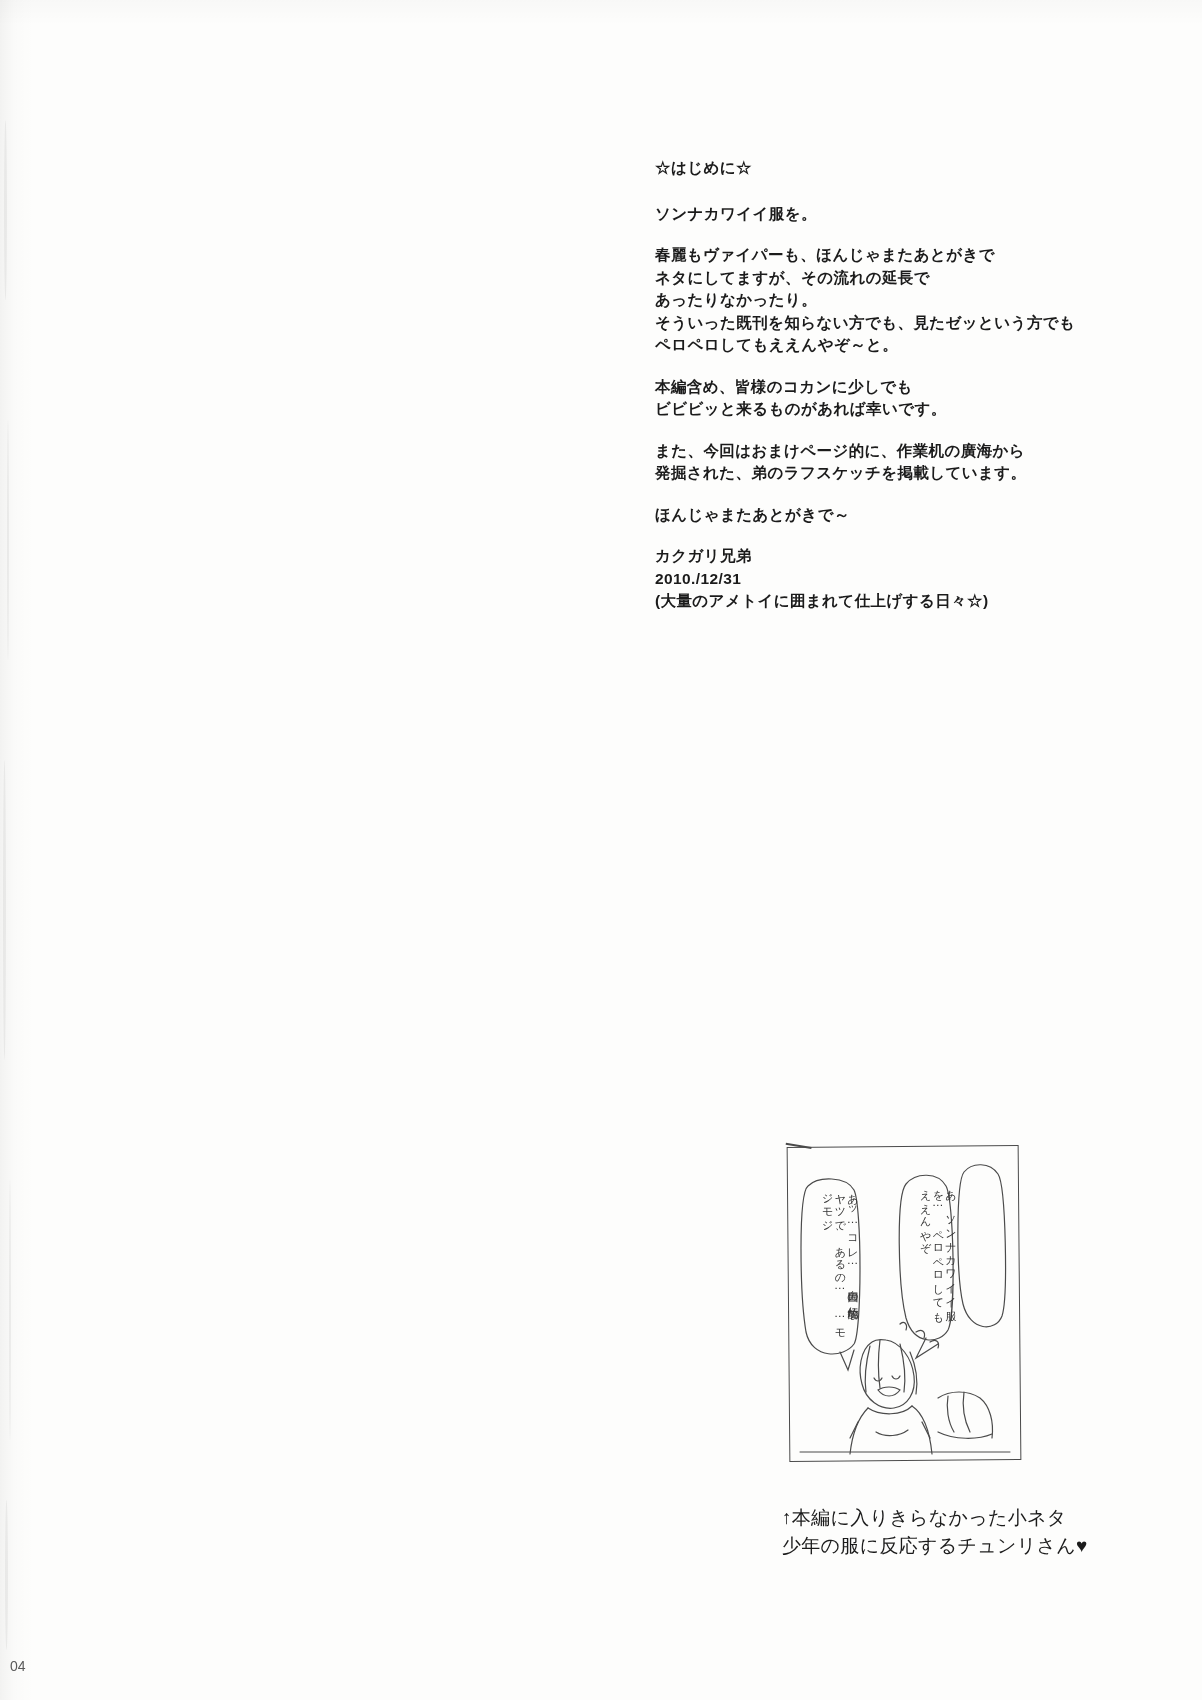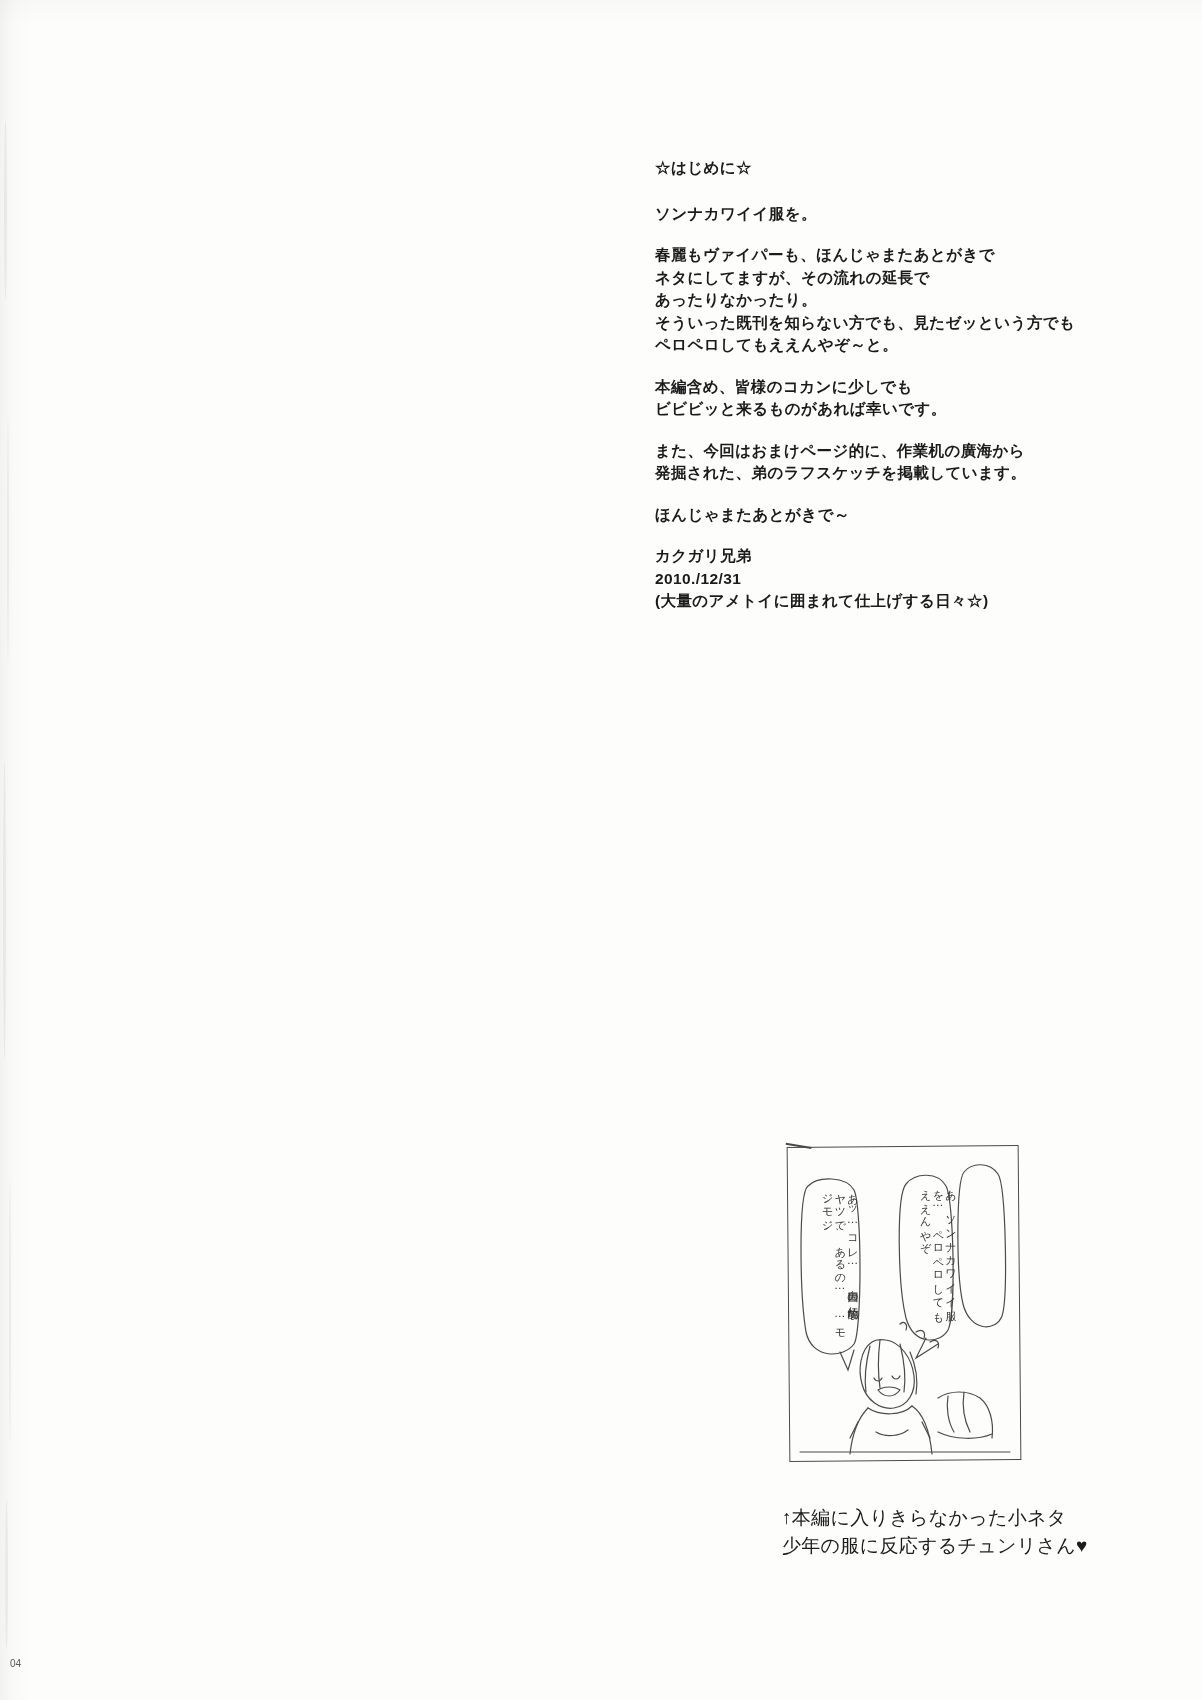--- a/index.html
+++ b/index.html
@@ -107,21 +107,21 @@
     color: #1b1b1b;
     letter-spacing: 0.3px;
     margin-top: 32px;
   }
   #caption .cline { white-space: pre; }
 
   #folio {
     position: absolute;
     left: 10px;
     top: 1658px;
-    font-size: 10px;
+    font-size: 14px;
     color: #5a5a5a;
   }
 </style>
 </head>
 <body>
 
 <div id="page">
 
   <div class="streak" style="left:4px; top:120px; width:3px; height:180px;"></div>
   <div class="streak" style="left:7px; top:420px; width:2px; height:240px;"></div>

